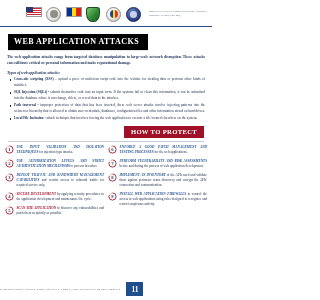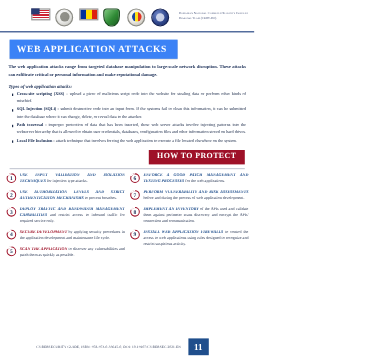--- a/index.html
+++ b/index.html
@@ -123,21 +123,21 @@
     background: #2b4a86;
     width: 100%;
   }
 
   
   .title-wrap {
     padding: 3px 0 0 8px;
   }
   .title-banner {
     display: inline-block;
-    background: #3b82f6;
+    background: #000000;
     color: #ffffff;
     font-family: "Liberation Serif", serif;
     font-weight: bold;
     font-size: 8px;
     letter-spacing: 0.45px;
     padding: 3px 9px 3.5px 6px;
     box-shadow: 0 0.5px 0 rgba(0,0,0,0.2);
   }
 
   
@@ -280,21 +280,21 @@
 
   
   .footer {
     position: absolute;
     left: 0;
     bottom: 0;
     width: 212px;
     height: 22px;
     display: flex;
     align-items: center;
-    justify-content: center;
+    justify-content: flex-start;
     padding-right: 8px;
     box-sizing: border-box;
   }
   .footer-citation {
     font-family: "Liberation Serif", serif;
     font-size: 2.9px;
     color: #3a4560;
     letter-spacing: 0.12px;
     margin-right: 6px;
     white-space: nowrap;

